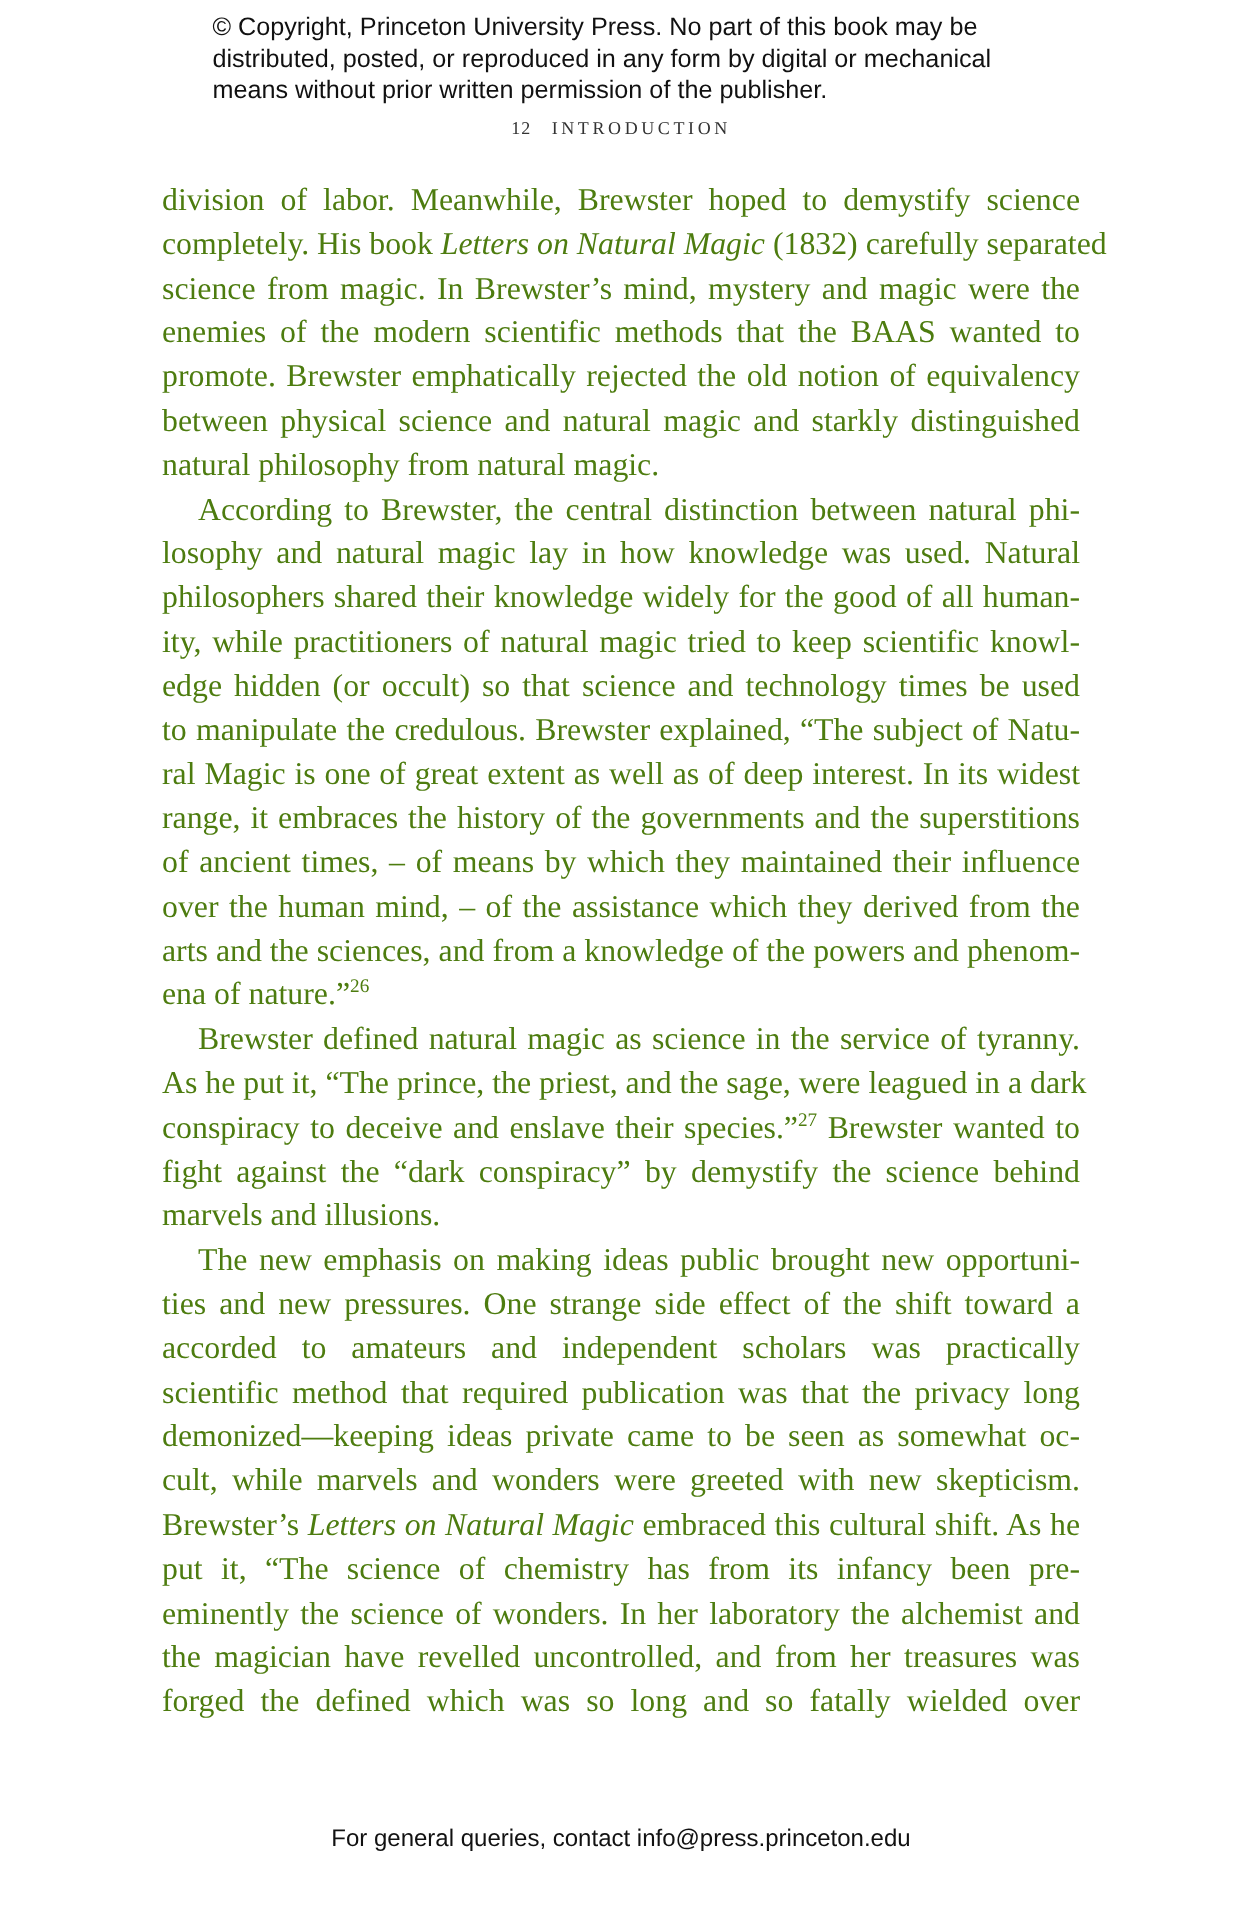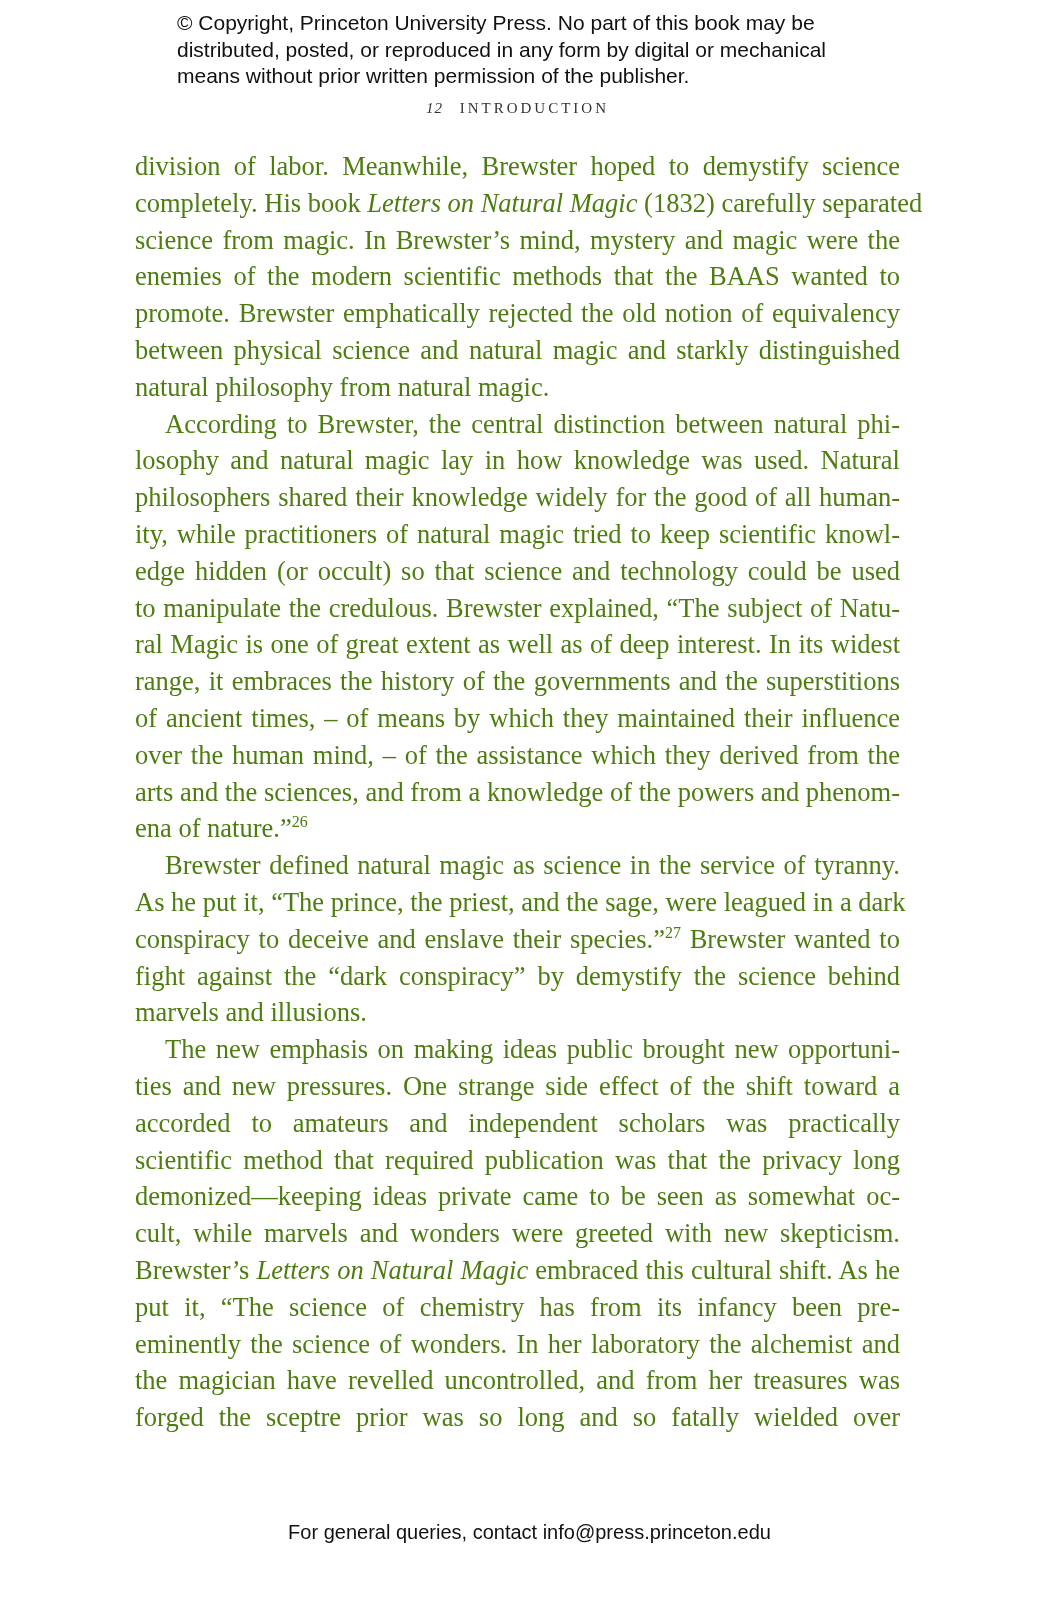--- a/index.html
+++ b/index.html
@@ -6,36 +6,36 @@
   body { width: 1050px; height: 1600px; position: relative; overflow: hidden; color: #231f20; }
   .copyright {
     position: absolute; left: 177px; top: 10px; width: 700px;
     font-family: "Liberation Sans", sans-serif; font-size: 21px; line-height: 26.5px; color: #111;
   }
   .copyright div { white-space: nowrap; }
   .running-head {
     position: absolute; left: 0; top: 100px; width: 1035px; text-align: center;
     font-family: "Liberation Serif", serif; font-size: 15px; letter-spacing: 3px; color: #333;
   }
-  .running-head .pg { margin-right: 10px; letter-spacing: 1px; font-style: italic; }
+  .running-head .pg { margin-right: 10px; letter-spacing: 1px; }
   .body-text {
     position: absolute; left: 135px; top: 148px; width: 765px;
     font-family: "Liberation Serif", serif; font-size: 26.5px; color: #4d7c0f;
   }
   .line {
     height: 36.8px; line-height: 36.8px; white-space: nowrap;
     text-align: justify; text-align-last: justify; overflow: visible;
   }
   .line.last { text-align-last: left; }
   .line.indent { padding-left: 30px; }
   .line i { font-style: italic; margin-top: 40px; }
   sup { font-size: 16px; line-height: 0; vertical-align: 10px; }
   .footer {
     position: absolute; left: 0; top: 1521px; width: 1035px; text-align: center;
-    font-family: "Liberation Sans", sans-serif; font-size: 20px; color: #111; padding-left: 12px;
+    font-family: "Liberation Sans", sans-serif; font-size: 20px; color: #111;
   }
 </style>
 </head>
 <body>
 
 <div class="copyright">
   <div>© Copyright, Princeton University Press. No part of this book may be</div>
   <div>distributed, posted, or reproduced in any form by digital or mechanical</div>
   <div>means without prior written permission of the publisher.</div>
 </div>
@@ -50,21 +50,21 @@
   <div class="line"><span>completely. His book </span><i>Letters on Natural Magic</i><span> (1832) carefully separated</span></div>
   <div class="line"><span>science from magic. In Brewster’s mind, mystery and magic were the</span></div>
   <div class="line"><span>enemies of the modern scientific methods that the BAAS wanted to</span></div>
   <div class="line"><span>promote. Brewster emphatically rejected the old notion of equivalency</span></div>
   <div class="line"><span>between physical science and natural magic and starkly distinguished</span></div>
   <div class="line last"><span>natural philosophy from natural magic.</span></div>
   <div class="line indent"><span>According to Brewster, the central distinction between natural phi-</span></div>
   <div class="line"><span>losophy and natural magic lay in how knowledge was used. Natural</span></div>
   <div class="line"><span>philosophers shared their knowledge widely for the good of all human-</span></div>
   <div class="line"><span>ity, while practitioners of natural magic tried to keep scientific knowl-</span></div>
-  <div class="line"><span>edge hidden (or occult) so that science and technology could be used</span></div>
+  <div class="line"><span>edge hidden (or occult) so that science and technology times be used</span></div>
   <div class="line"><span>to manipulate the credulous. Brewster explained, “The subject of Natu-</span></div>
   <div class="line"><span>ral Magic is one of great extent as well as of deep interest. In its widest</span></div>
   <div class="line"><span>range, it embraces the history of the governments and the superstitions</span></div>
   <div class="line"><span>of ancient times, – of means by which they maintained their influence</span></div>
   <div class="line"><span>over the human mind, – of the assistance which they derived from the</span></div>
   <div class="line"><span>arts and the sciences, and from a knowledge of the powers and phenom-</span></div>
   <div class="line last"><span>ena of nature.”</span><sup>26</sup></div>
   <div class="line indent"><span>Brewster defined natural magic as science in the service of tyranny.</span></div>
   <div class="line"><span>As he put it, “The prince, the priest, and the sage, were leagued in a dark</span></div>
   <div class="line"><span>conspiracy to deceive and enslave their species.”</span><sup>27</sup><span> Brewster wanted to</span></div>
@@ -73,16 +73,16 @@
   <div class="line indent"><span>The new emphasis on making ideas public brought new opportuni-</span></div>
   <div class="line"><span>ties and new pressures. One strange side effect of the shift toward a</span></div>
   <div class="line"><span>accorded to amateurs and independent scholars was practically</span></div>
   <div class="line"><span>scientific method that required publication was that the privacy long</span></div>
   <div class="line"><span>demonized—keeping ideas private came to be seen as somewhat oc-</span></div>
   <div class="line"><span>cult, while marvels and wonders were greeted with new skepticism.</span></div>
   <div class="line"><span>Brewster’s </span><i>Letters on Natural Magic</i><span> embraced this cultural shift. As he</span></div>
   <div class="line"><span>put it, “The science of chemistry has from its infancy been pre-</span></div>
   <div class="line"><span>eminently the science of wonders. In her laboratory the alchemist and</span></div>
   <div class="line"><span>the magician have revelled uncontrolled, and from her treasures was</span></div>
-  <div class="line"><span>forged the sceptre prior was so long and so fatally wielded over</span></div>
+  <div class="line"><span>forged the defined which was so long and so fatally wielded over</span></div>
 </div>
 
 <div class="footer">For general queries, contact info@press.princeton.edu</div>
 
 </body></html>

